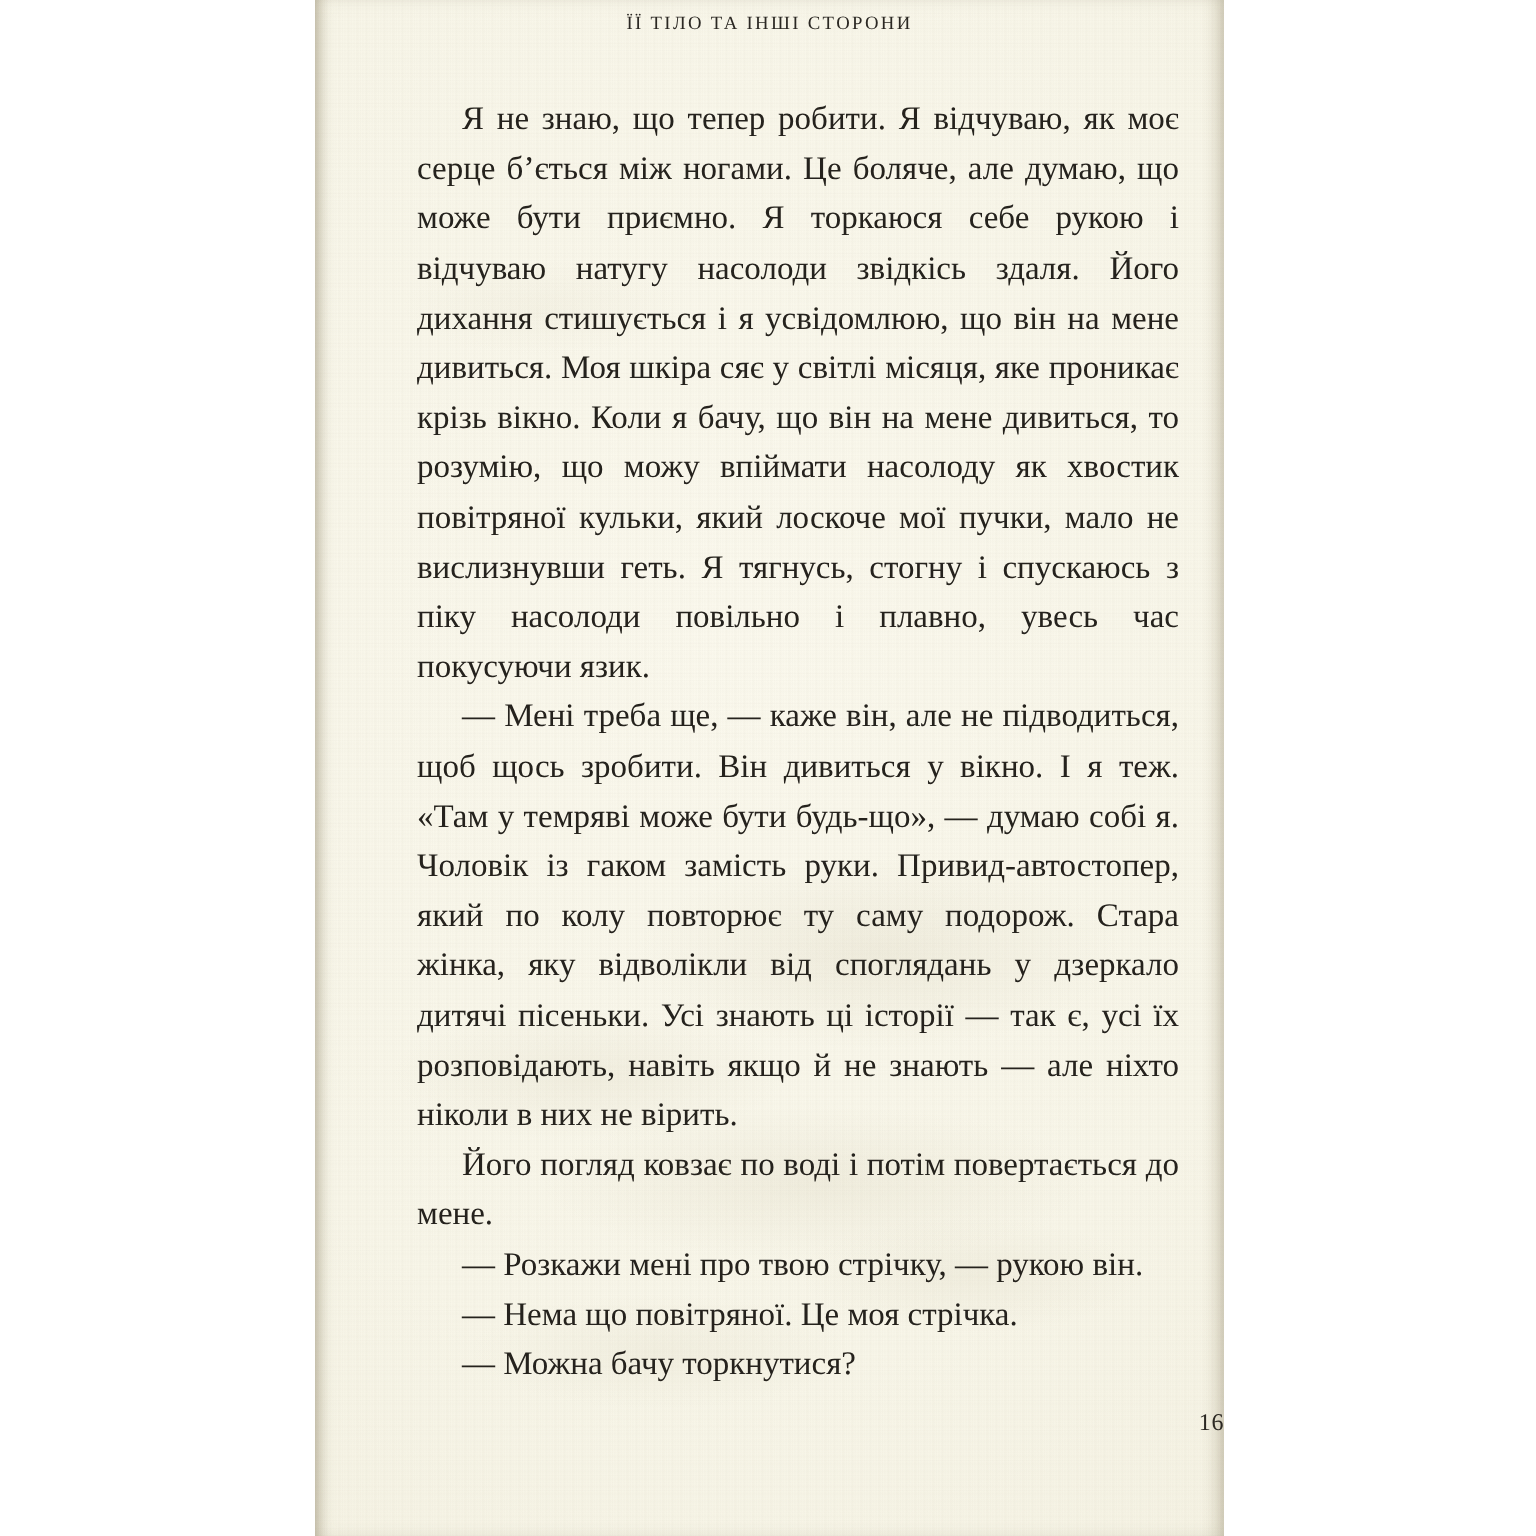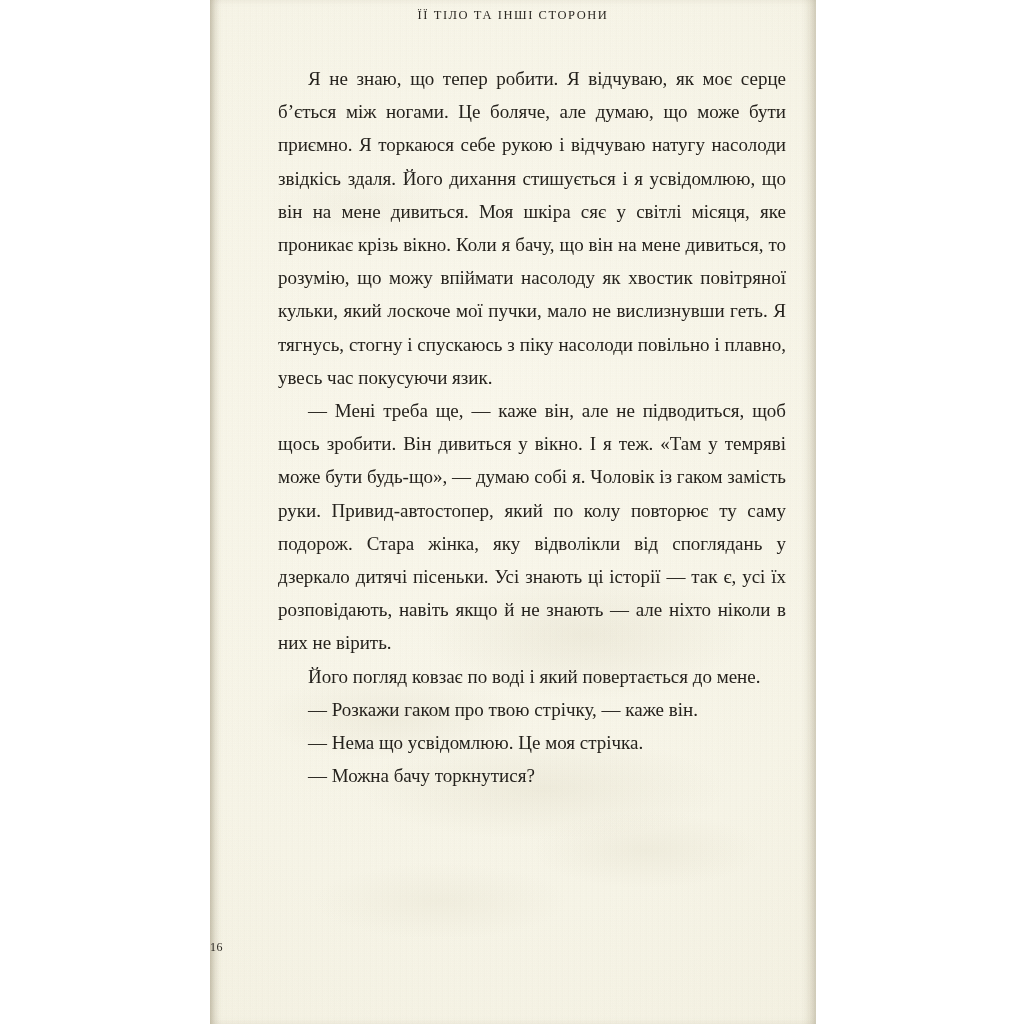--- a/index.html
+++ b/index.html
@@ -107,64 +107,64 @@
     color: #2b2823;
     white-space: nowrap;
   }
 
   #text-column {
     position: absolute;
     left: 68px;
     top: 62px;
     width: 508px;
     font-family: "Liberation Serif", "DejaVu Serif", serif;
-    font-size: 19px;
+    font-size: 22px;
     line-height: 33.2px;
     color: #25221d;
     text-align: justify;
     text-justify: inter-word;
     hyphens: manual;
     -webkit-hyphens: manual;
   }
 
   #text-column p {
     margin: 0;
     text-indent: 30px;
   }
 
   #folio {
     position: absolute;
     left: 0;
     right: 0;
     top: 940px;
-    text-align: left;
+    text-align: right;
     font-family: "Liberation Serif", "DejaVu Serif", serif;
-    font-size: 12px;
+    font-size: 16px;
     color: #2b2823;
     letter-spacing: 0.4px;
   }
 </style>
 </head>
 <body>
 
 <div id="scan">
 
   <div id="page">
 
     <div id="gutter-shadow"></div>
     <div id="edge-shadow-right"></div>
     <div id="page-mottle"></div>
 
     <div id="running-head">ЇЇ ТІЛО ТА ІНШІ СТОРОНИ</div>
 
     <div id="text-column">
       <p>Я не знаю, що тепер робити. Я відчуваю, як моє серце б’ється між ногами. Це боляче, але думаю, що може бути приємно. Я торкаюся себе рукою і відчуваю натугу насолоди звідкісь здаля. Його дихання стишується і я усвідомлюю, що він на мене дивиться. Моя шкіра сяє у світлі місяця, яке проникає крізь вікно. Коли я бачу, що він на мене дивиться, то розумію, що можу впіймати насолоду як хвостик повітряної кульки, який лоскоче мої пучки, мало не вислизнувши геть. Я тягнусь, стогну і спускаюсь з піку насолоди повільно і плавно, увесь час покусуючи язик.</p>
       <p>— Мені треба ще, — каже він, але не підводиться, щоб щось зробити. Він дивиться у вікно. І я теж. «Там у темряві може бути будь-що», — думаю собі я. Чоловік із гаком замість руки. Привид-автостопер, який по колу повторює ту саму подорож. Стара жінка, яку відволікли від споглядань у дзеркало дитячі пісеньки. Усі знають ці історії — так є, усі їх розповідають, навіть якщо й не знають — але ніхто ніколи в них не вірить.</p>
-      <p>Його погляд ковзає по воді і який повертається до мене.</p>
-      <p>— Розкажи гаком про твою стрічку, — каже він.</p>
-      <p>— Нема що усвідомлюю. Це моя стрічка.</p>
+      <p>Його погляд ковзає по воді і потім повертається до мене.</p>
+      <p>— Розкажи мені про твою стрічку, — рукою він.</p>
+      <p>— Нема що повітряної. Це моя стрічка.</p>
       <p>— Можна бачу торкнутися?</p>
     </div>
 
     <div id="folio">16</div>
 
   </div>
 </div>
 
 </body></html>

